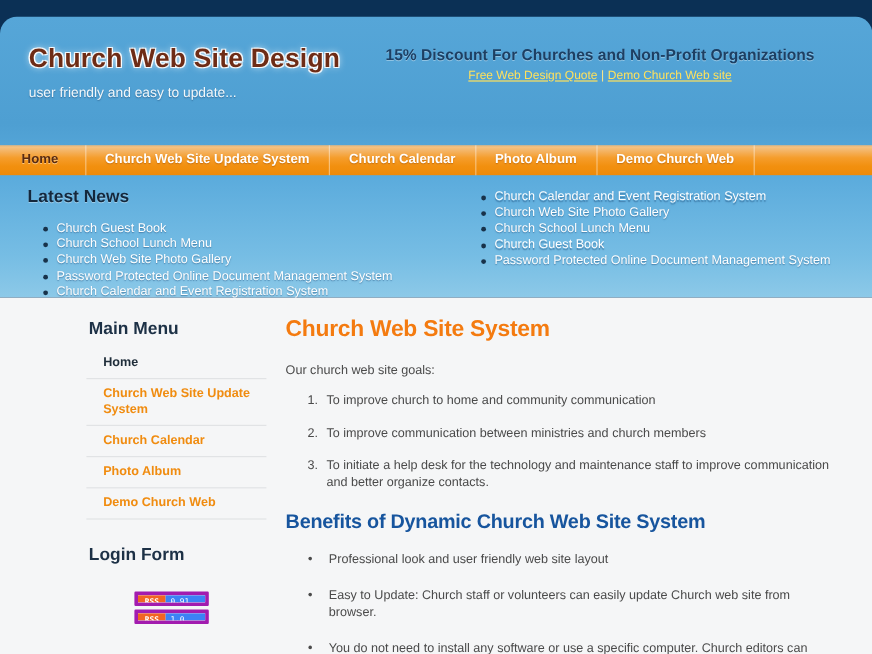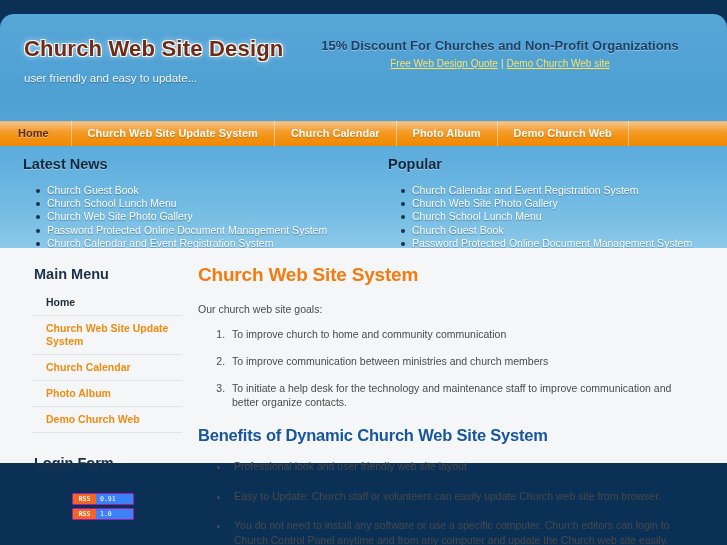--- a/index.html
+++ b/index.html
@@ -152,23 +152,24 @@
     left: 0; top: 5px;
     width: 4px; height: 4px;
     border-radius: 50%;
     background: #18324a;
   }
 
   
   #content {
     position: absolute;
     left: 0; top: 248px;
-    width: 727px; height: 215px;
+    width: 727px; height: 297px;
     background: #f5f6f7;
     display: flex;
+    padding-left: 40px;
   }
 
   
   #sidebar { width: 190px; padding: 18px 0 0 0; }
   .module { margin-bottom: 22px; }
   .module-title {
     margin: 0 0 8px 34px;
     font-size: 14.5px;
     font-weight: bold;
     color: #1d3146;
@@ -184,21 +185,21 @@
     cursor: pointer;
   }
   .menu-list li.active { color: #1f2d3a; }
 
   #syndicate-title { margin-bottom: 11px; }
   .rss-badges { padding-left: 72px; }
   .rss-badge {
     display: flex;
     width: 62px; height: 12px;
     margin-bottom: 3px;
-    border: 1px solid #a21caf;
+    border: 3px solid #a21caf;
     border-radius: 1px;
     overflow: hidden;
     cursor: pointer;
   }
   .rss-badge .lbl {
     width: 23px;
     background: #f26522;
     color: #ffffff;
     font-family: "DejaVu Sans Mono", monospace;
     font-size: 6.5px;
@@ -290,21 +291,20 @@
         <ul class="news-list">
           <li>Church Guest Book</li>
           <li>Church School Lunch Menu</li>
           <li>Church Web Site Photo Gallery</li>
           <li>Password Protected Online Document Management System</li>
           <li>Church Calendar and Event Registration System</li>
         </ul>
       </div>
 
       <div class="news-col right">
-        <div class="news-head">Popular</div>
         <ul class="news-list">
           <li>Church Calendar and Event Registration System</li>
           <li>Church Web Site Photo Gallery</li>
           <li>Church School Lunch Menu</li>
           <li>Church Guest Book</li>
           <li>Password Protected Online Document Management System</li>
         </ul>
       </div>
 
     </div>

